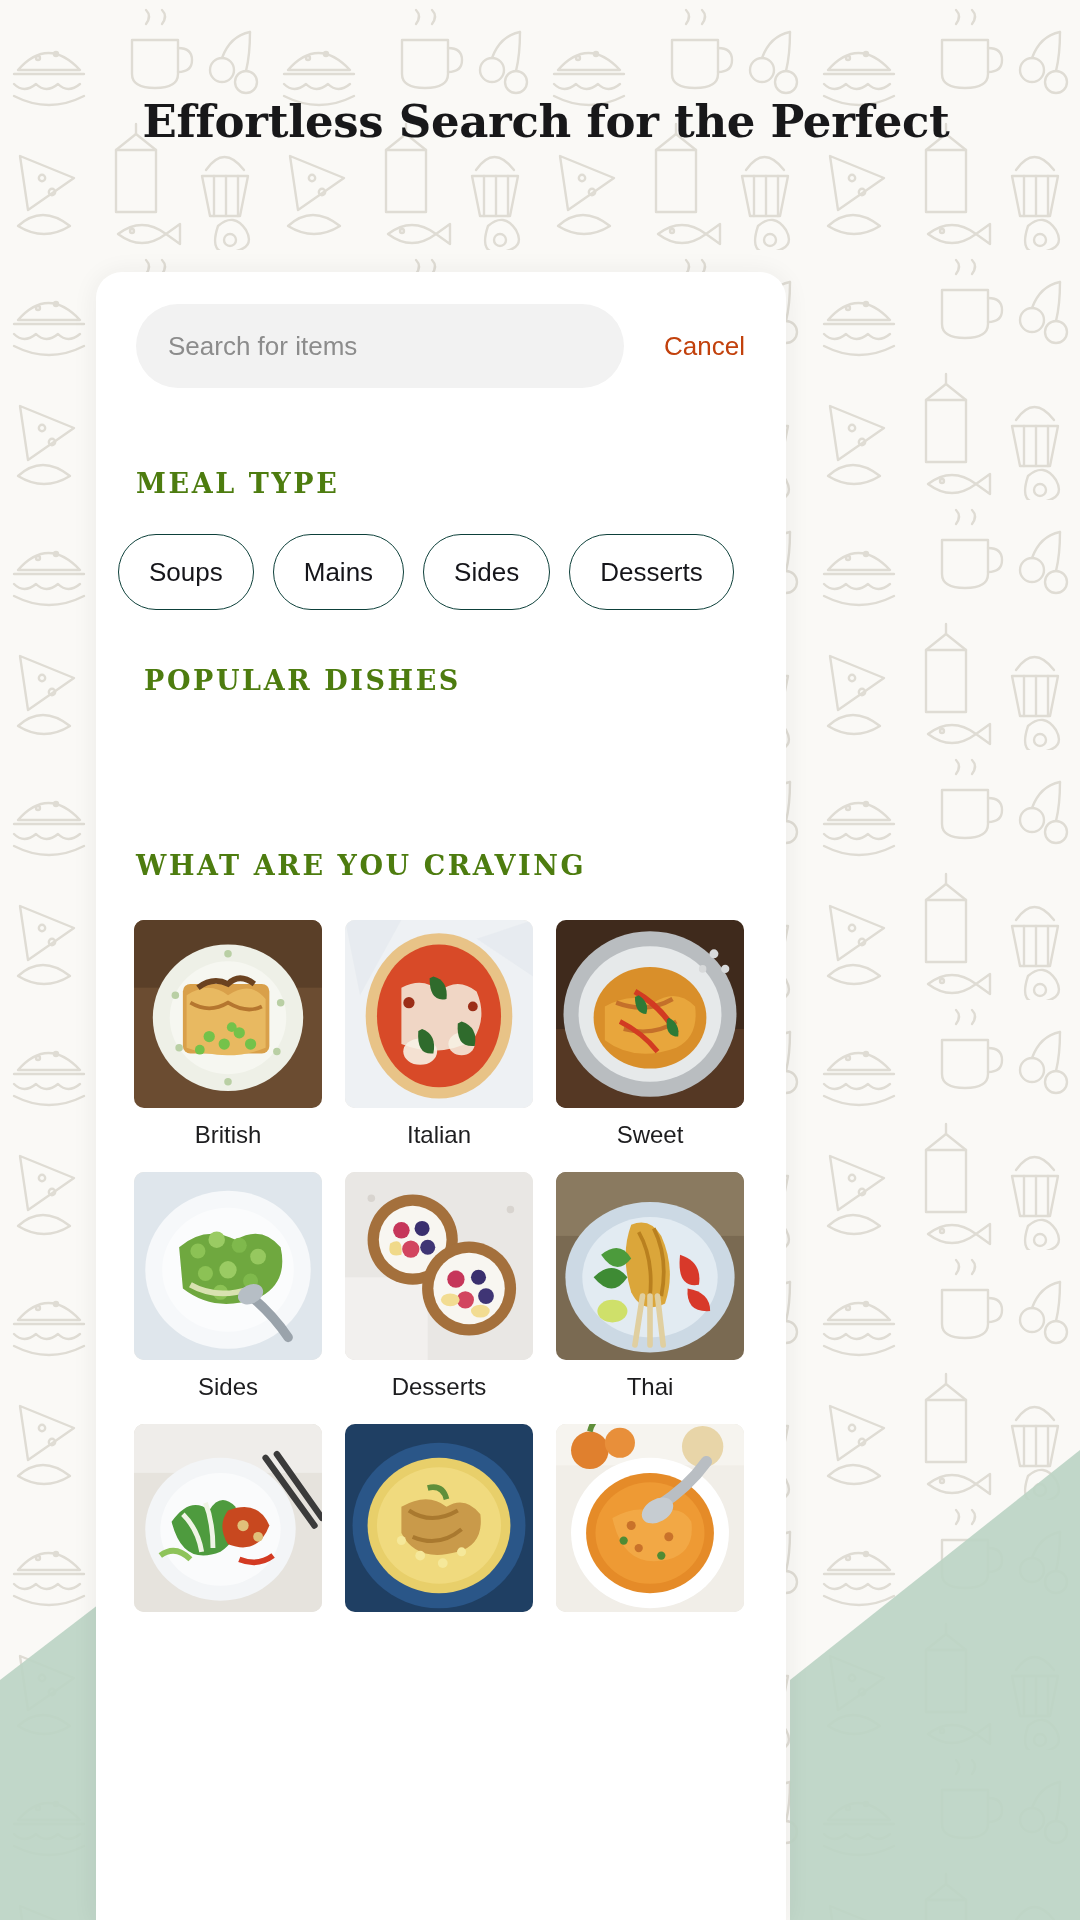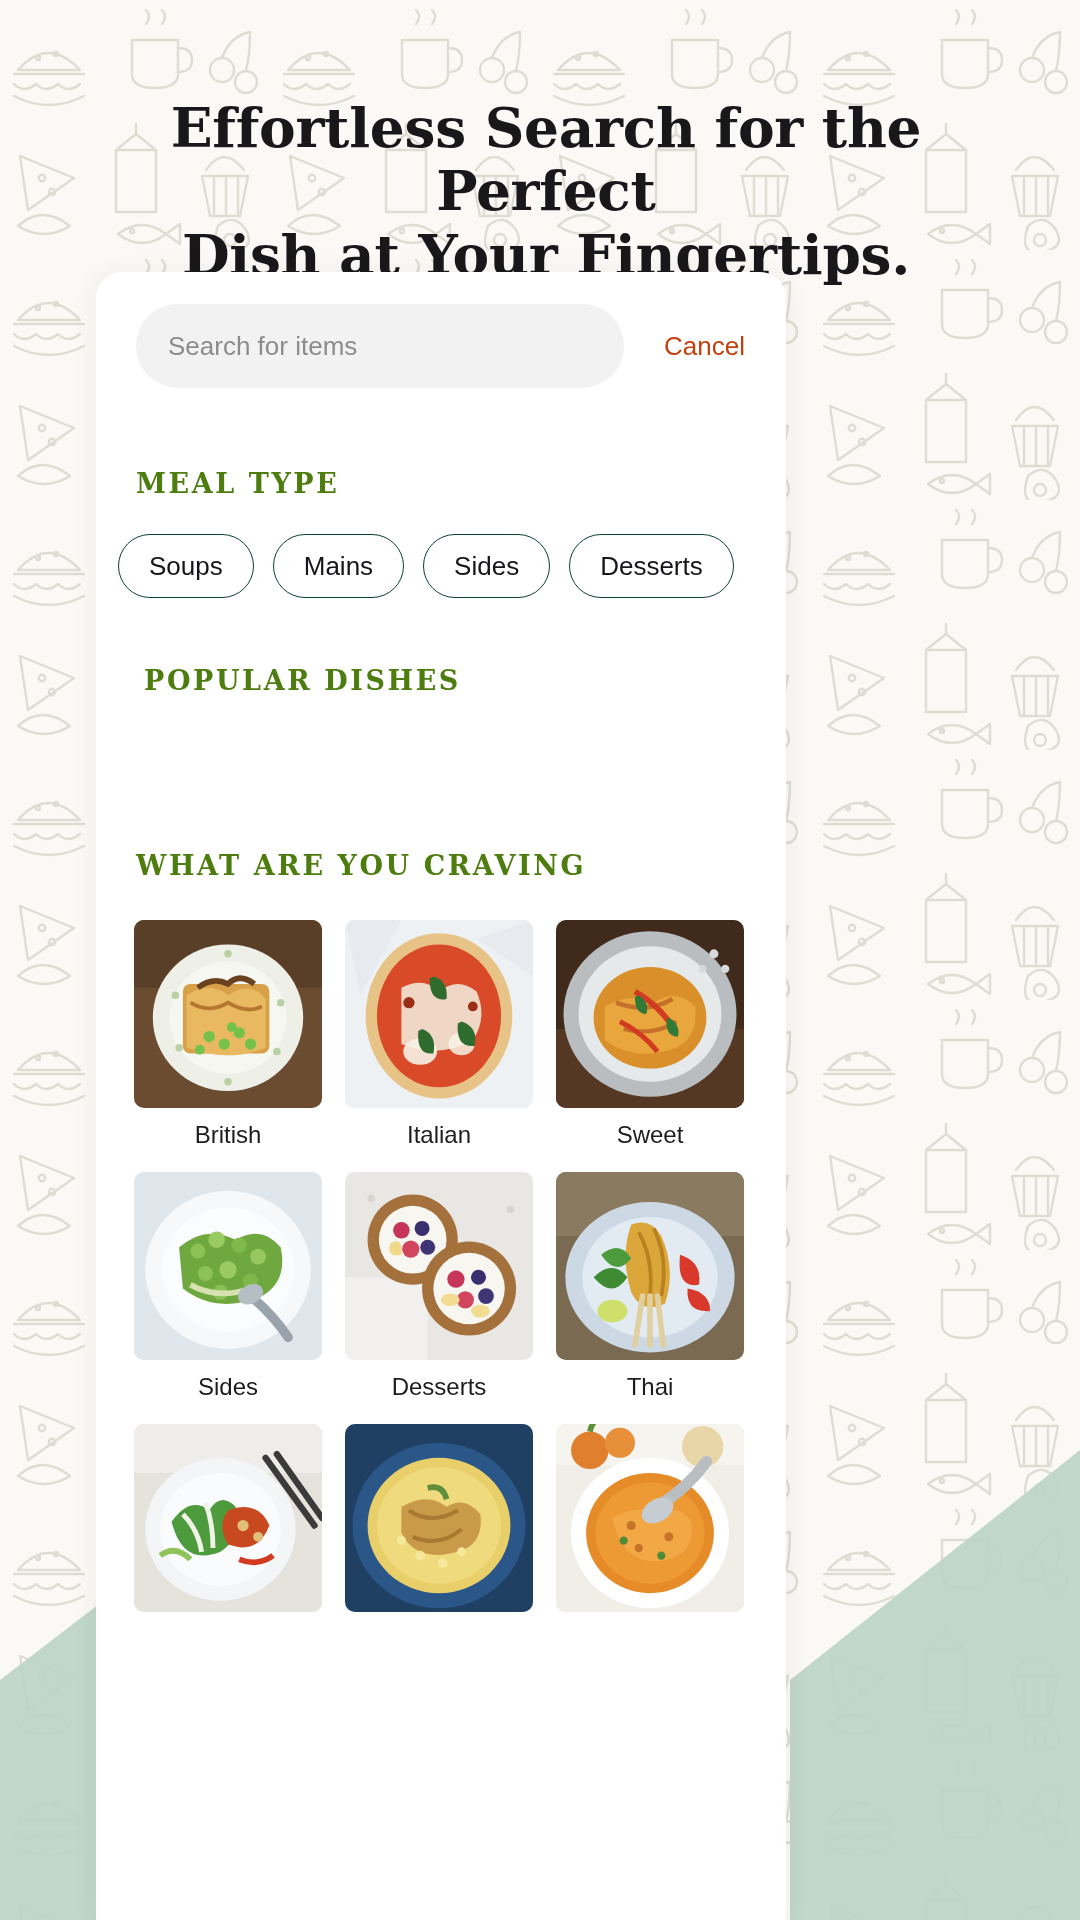--- a/index.html
+++ b/index.html
@@ -56,21 +56,21 @@
 
   
   #headline {
     position: absolute;
     left: 0;
     right: 0;
     top: 96px;
     text-align: center;
     font-family: "DejaVu Serif", "Liberation Serif", serif;
     font-weight: 700;
-    font-size: 55px;
+    font-size: 45px;
     line-height: 1.15;
     color: #18181a;
     letter-spacing: -0.3px;
     padding: 0 94px;
     margin-left: 12px;
   }
   #headline .hl-line { display: block; }
 
   
   #search-row {
@@ -129,21 +129,21 @@
   
   .chip-row {
     display: flex;
     gap: 19px;
     white-space: nowrap;
   }
 
   .chip {
     border: 1.6px solid #0d403a;
     border-radius: 40px;
-    height: 64px;
+    height: 76px;
     display: inline-flex;
     align-items: center;
     justify-content: center;
     padding: 0 30px;
     font-size: 26px;
     color: #15151a;
     background: #ffffff;
     font-family: "Liberation Sans", sans-serif;
     flex: 0 0 auto;
     cursor: pointer;
@@ -237,21 +237,20 @@
   </svg>
 
   <svg id="sage-shape" viewBox="0 0 1080 800" preserveAspectRatio="none" xmlns="http://www.w3.org/2000/svg">
     <path d="M0 560 L300 330 L300 800 L0 800 Z" fill="#bcd4c4" opacity="0.92"></path>
     <path d="M1080 330 L790 560 L790 800 L1080 800 Z" fill="#bcd4c4" opacity="0.92"></path>
   </svg>
 </div>
 
 <div id="headline">
   <span class="hl-line">Effortless Search for the Perfect</span>
-  <span class="hl-line">Dish at Your Fingertips.</span>
 </div>
 
 <div id="phone-card">
 
   <div id="search-row">
     <div id="search-input-wrap">
       <input id="search-input" type="text" placeholder="Search for items" style="">
     </div>
     <button id="cancel-button">Cancel</button>
   </div>

